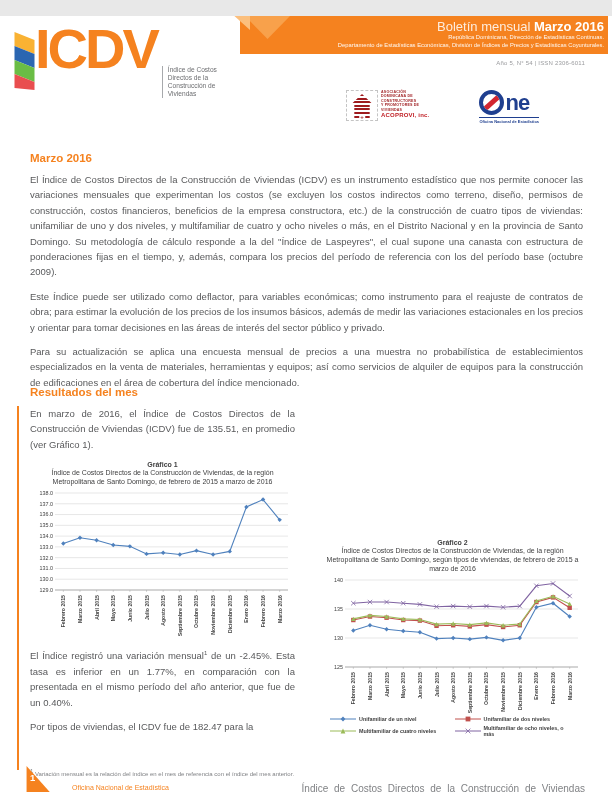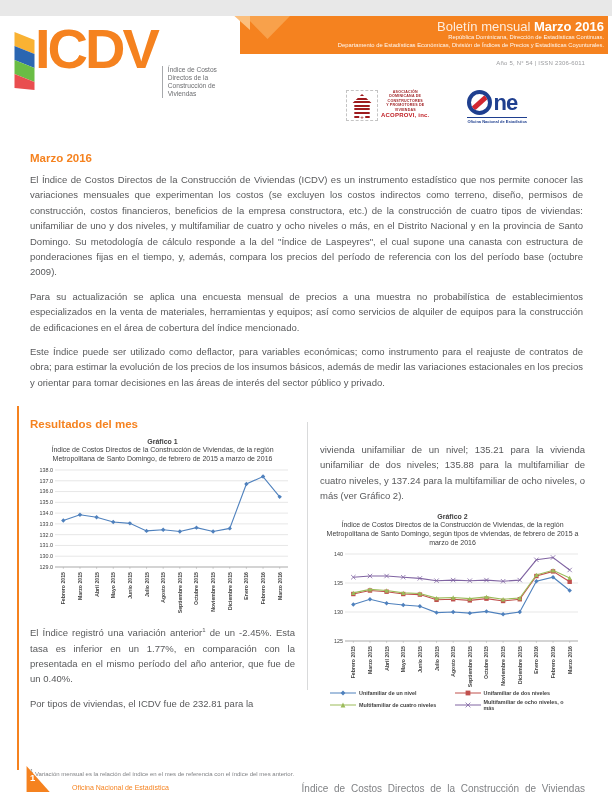--- a/index.html
+++ b/index.html
@@ -18,21 +18,21 @@
                  clip-path:polygon(10% 0,100% 0,55% 100%);}
   .banner-facet2{position:absolute;left:226px;top:0;width:24px;height:14px;background:#fbbf7d;
                  clip-path:polygon(35% 0,100% 0,100% 100%);}
   .banner-inner{position:absolute;right:8px;top:3px;text-align:right;color:#fff;}
   .banner-line1{font-size:13px;}
   .banner-line1 .pre{font-weight:normal;color:rgba(255,255,255,.85);}
   .banner-line1 .ttl{font-weight:bold;color:#ffffff;}
   .banner-line2,.banner-line3{font-size:5.8px;line-height:7.6px;color:rgba(255,255,255,.95);}
   .issue{position:absolute;top:44px;right:27px;font-size:6px;color:#9a9b9e;letter-spacing:.2px;}
 
-  .partners{position:absolute;left:346px;top:74px;display:flex;align-items:flex-start;gap:38px;text-align:center;}
+  .partners{position:absolute;left:346px;top:74px;display:flex;align-items:flex-start;gap:50px;}
   .aco{display:flex;align-items:flex-start;gap:3px;}
   .aco-housebox{border:1px dashed #c4c4c4;padding:3px 4px 2px 4px;position:relative;}
   .aco-house{width:22px;height:24px;
      background:repeating-linear-gradient(#9e1b1e 0 2.1px,#ffffff 2.1px 3.6px);
      clip-path:polygon(50% 0,100% 44%,85% 44%,85% 100%,15% 100%,15% 44%,0 44%);}
   .aco-cross{position:absolute;left:50%;bottom:1px;transform:translateX(-50%);
      color:#9e1b1e;font-size:6px;font-weight:bold;line-height:4px;background:#fff;padding:0 1px;}
   .aco-txt{font-size:3.6px;line-height:4.4px;color:#9e1b1e;font-weight:bold;letter-spacing:.2px;}
   .aco-name{font-size:6px;margin-top:1px;color:#c02026;}
   .one{display:flex;flex-direction:column;}
@@ -42,21 +42,21 @@
   .one-ne{font-size:22px;font-weight:bold;color:#1f3f8f;line-height:18px;letter-spacing:-1px;margin-left:1px;}
   .one-cap{font-size:4px;font-weight:bold;color:#1f3f8f;margin-top:2px;border-top:.5px solid #1f3f8f;padding-top:1px;}
 
   
   .intro{position:absolute;left:30px;top:136px;width:553px;}
   h2.sec{font-size:11.5px;font-weight:bold;color:#f5821f;margin:0 0 8px 0;}
   .intro p,.col p{font-size:9.5px;line-height:15.4px;text-align:justify;margin:0 0 9px 0;color:#58595b;}
 
   
   .left-rule{position:absolute;left:17px;top:390px;width:2px;height:364px;background:#f5821f;}
-  .results{position:absolute;left:30px;top:402px;width:555px;display:flex;}
+  .results{position:absolute;left:30px;top:370px;width:555px;display:flex;align-items:flex-end;}
   .col{width:265px;}
   .col.right{padding-top:24px;}
   .vdivider{width:1px;background:#d9dadb;margin:4px 12px 30px 12px;}
 
   figure{margin:4px 0 6px 0;}
   .fig-title{font-size:7px;font-weight:bold;color:#404041;text-align:center;}
   .fig-caption{font-size:7px;line-height:9px;color:#404041;text-align:center;margin-bottom:2px;}
   svg.chart{display:block;width:265px;font-family:"Liberation Sans",sans-serif;}
   .legend{display:grid;grid-template-columns:1fr 1fr;gap:2px 4px;padding:0 10px;margin-top:-2px;}
   .legend-item{display:flex;align-items:center;gap:3px;font-size:5.4px;color:#3f3f3f;font-weight:bold;}
@@ -124,28 +124,29 @@
           </div>
         <div class="one-ne">ne</div>
       </div>
       <div class="one-cap">Oficina Nacional de Estadística</div>
     </div>
   </div>
 
   <div class="intro">
     <h2 class="sec">Marzo 2016</h2>
     <p>El Índice de Costos Directos de la Construcción de Viviendas (ICDV) es un instrumento estadístico que nos permite conocer las variaciones mensuales que experimentan los costos (se excluyen los costos indirectos como terreno, diseño, permisos de construcción, costos financieros, beneficios de la empresa constructora, etc.) de la construcción de cuatro tipos de viviendas: unifamiliar de uno y dos niveles, y multifamiliar de cuatro y ocho niveles o más, en el Distrito Nacional y en la provincia de Santo Domingo. Su metodología de cálculo responde a la del "Índice de Laspeyres", el cual supone una canasta con estructura de ponderaciones fijas en el tiempo, y, además, compara los precios del período de referencia con los del período base (octubre 2009).</p>
+    <p>Este Índice puede ser utilizado como deflactor, para variables económicas; como instrumento para el reajuste de contratos de obra; para estimar la evolución de los precios de los insumos básicos, además de medir las variaciones estacionales en los precios y orientar para tomar decisiones en las áreas de interés del sector público y privado.</p>
     <p>Para su actualización se aplica una encuesta mensual de precios a una muestra no probabilística de establecimientos especializados en la venta de materiales, herramientas y equipos; así como servicios de alquiler de equipos para la construcción de edificaciones en el área de cobertura del índice mencionado.</p>
-    <p>Este Índice puede ser utilizado como deflactor, para variables económicas; como instrumento para el reajuste de contratos de obra; para estimar la evolución de los precios de los insumos básicos, además de medir las variaciones estacionales en los precios y orientar para tomar decisiones en las áreas de interés del sector público y privado.</p>
   </div>
 
   <div class="left-rule"></div>
   <div class="results">
     <div class="col left">
       <h2 class="sec">Resultados del mes</h2>
+      <p>En marzo de 2016, el Índice de Costos Directos de la Construcción de Viviendas (ICDV) fue de 135.51, en promedio (ver Gráfico 1).</p>
       <figure>
         <div class="fig-title">Gráfico 1</div>
         <div class="fig-caption">Índice de Costos Directos de la Construcción de Viviendas, de la región Metropolitana de Santo Domingo, de febrero de 2015 a marzo de 2016</div>
         <svg class="chart" viewBox="0 0 265 152" height="152">
             <line x1="25" y1="102" x2="258" y2="102" stroke="#cfcfcf" stroke-width="0.5"></line>
             <text x="23" y="103.9" text-anchor="end" font-size="5.4" fill="#3f3f3f">129.0</text>
             <line x1="25" y1="91.22222222222221" x2="258" y2="91.22222222222221" stroke="#cfcfcf" stroke-width="0.5"></line>
             <text x="23" y="93.12222222222222" text-anchor="end" font-size="5.4" fill="#3f3f3f">130.0</text>
             <line x1="25" y1="80.44444444444444" x2="258" y2="80.44444444444444" stroke="#cfcfcf" stroke-width="0.5"></line>
             <text x="23" y="82.34444444444445" text-anchor="end" font-size="5.4" fill="#3f3f3f">131.0</text>
@@ -202,26 +203,25 @@
             <path d="M133.17857142857144 62.61666666666679 L135.37857142857143 64.81666666666679 L133.17857142857144 67.0166666666668 L130.97857142857146 64.81666666666679 Z" fill="#4f81bd"></path>
             <path d="M149.82142857142856 64.2333333333332 L152.02142857142854 66.43333333333321 L149.82142857142856 68.63333333333321 L147.62142857142857 66.43333333333321 Z" fill="#4f81bd"></path>
             <path d="M166.46428571428572 60.46111111111105 L168.6642857142857 62.661111111111055 L166.46428571428572 64.86111111111106 L164.26428571428573 62.661111111111055 Z" fill="#4f81bd"></path>
             <path d="M183.10714285714286 64.2333333333332 L185.30714285714285 66.43333333333321 L183.10714285714286 68.63333333333321 L180.90714285714287 66.43333333333321 Z" fill="#4f81bd"></path>
             <path d="M199.75 61.215555555555426 L201.95 63.41555555555543 L199.75 65.61555555555543 L197.55 63.41555555555543 Z" fill="#4f81bd"></path>
             <path d="M216.39285714285714 16.811111111111234 L218.59285714285713 19.011111111111234 L216.39285714285714 21.211111111111233 L214.19285714285715 19.011111111111234 Z" fill="#4f81bd"></path>
             <path d="M233.03571428571428 9.374444444444588 L235.23571428571427 11.57444444444459 L233.03571428571428 13.77444444444459 L230.8357142857143 11.57444444444459 Z" fill="#4f81bd"></path>
             <path d="M249.67857142857142 29.63666666666677 L251.8785714285714 31.83666666666677 L249.67857142857142 34.03666666666677 L247.47857142857143 31.83666666666677 Z" fill="#4f81bd"></path>
           </svg>
       </figure>
-      <p><span>El Índice registró una variación anterior</span><sup>1</sup><span> de un -2.45%. Esta tasa es inferior en un 1.77%, en comparación con la presentada en el mismo período del año anterior, que fue de un 0.40%.</span></p>
-      <p>Por tipos de viviendas, el ICDV fue de 232.81 para la</p>
+      <p><span>El Índice registró una variación mensual</span><sup>1</sup><span> de un -2.45%. Esta tasa es inferior en un 1.77%, en comparación con la presentada en el mismo período del año anterior, que fue de un 0.40%.</span></p>
+      <p>Por tipos de viviendas, el ICDV fue de 182.47 para la</p>
     </div>
     <div class="vdivider"></div>
     <div class="col right">
-      <p>vivienda unifamiliar de un nivel; 135.21 para la vivienda unifamiliar de dos niveles; 135.88 para la multifamiliar de cuatro niveles, y 137.24 para la multifamiliar de ocho niveles, o más (ver Gráfico 2).</p>
       <figure>
         <div class="fig-title">Gráfico 2</div>
         <div class="fig-caption">Índice de Costos Directos de la Construcción de Viviendas, de la región Metropolitana de Santo Domingo, según tipos de viviendas, de febrero de 2015 a marzo de 2016</div>
         <svg class="chart" viewBox="0 0 265 142" height="142">
             <line x1="25" y1="92" x2="258" y2="92" stroke="#cfcfcf" stroke-width="0.5"></line>
             <text x="23" y="93.9" text-anchor="end" font-size="5.4" fill="#3f3f3f">125</text>
             <line x1="25" y1="63.00000000000001" x2="258" y2="63.00000000000001" stroke="#cfcfcf" stroke-width="0.5"></line>
             <text x="23" y="64.9" text-anchor="end" font-size="5.4" fill="#3f3f3f">130</text>
             <line x1="25" y1="34" x2="258" y2="34" stroke="#cfcfcf" stroke-width="0.5"></line>
             <text x="23" y="35.9" text-anchor="end" font-size="5.4" fill="#3f3f3f">135</text>

